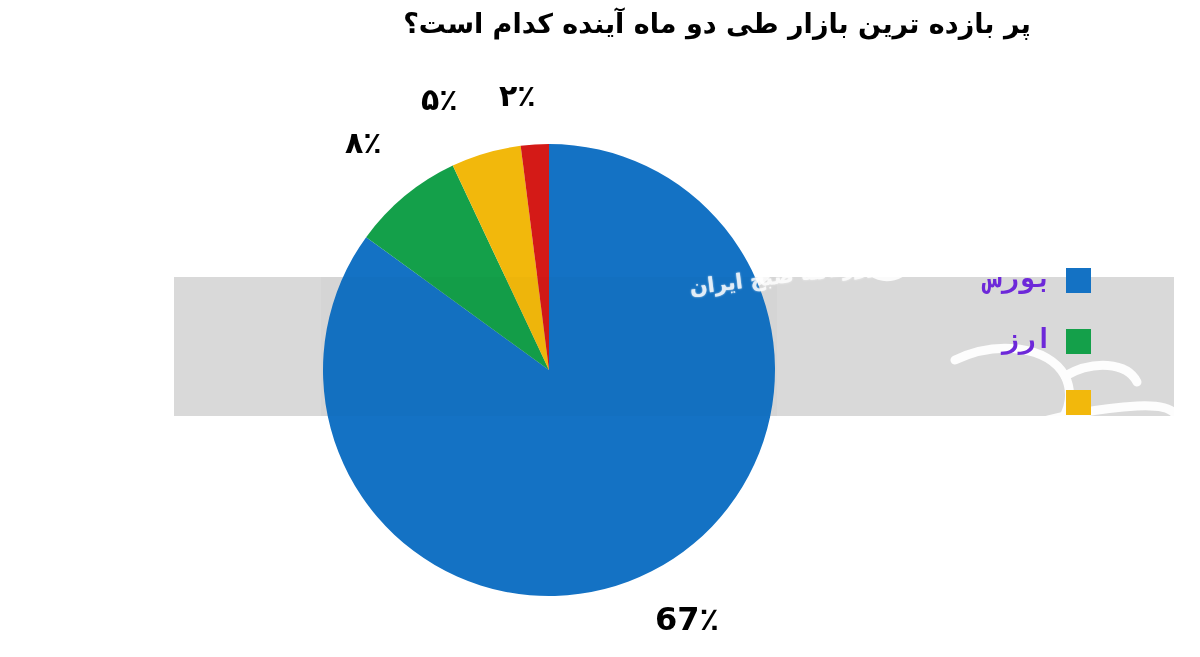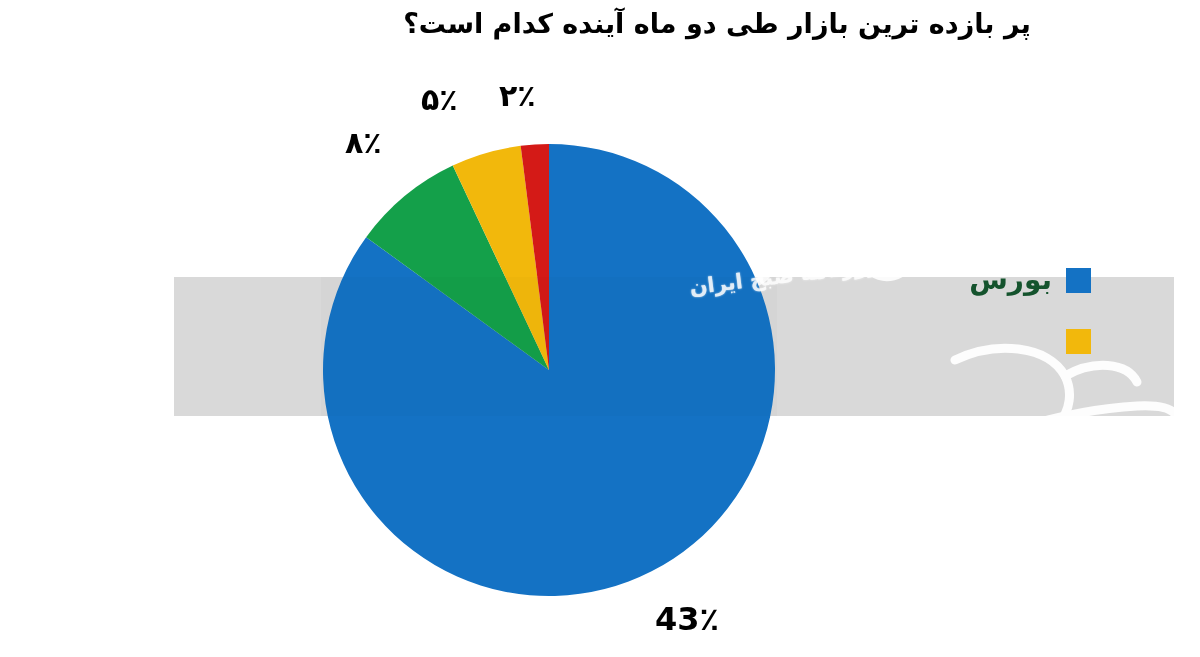--- a/index.html
+++ b/index.html
@@ -119,24 +119,25 @@
   .legend-swatch {
     width: 25px;
     height: 25px;
     flex: 0 0 25px;
     margin-left: 14px;
     margin-right: 16px;
   }
   .legend-label {
     font-size: 28px;
     font-weight: bold;
-    color: #14532d;
+    color: #6d28d9;
     direction: rtl;
     white-space: nowrap;
     line-height: 1;
+    font-family: Liberation Mono, monospace;
   }
 </style>
 </head>
 <body>
 
 <div id="stage">
 
   <div class="wm-band"></div>
 
   <div class="wm-script">
@@ -181,30 +182,34 @@
         <path id="slice-2" fill="#F2B80C" d="M 228 228 L 131.77 23.51 A 226 226 0 0 1 199.67 3.78 Z"></path>
         <path id="slice-3" fill="#D41A17" d="M 228 228 L 199.67 3.78 A 226 226 0 0 1 228.00 2.00 Z"></path>
       </g>
 
       <g opacity="0.18">
         <rect x="0" y="135" width="456" height="139" fill="#000000" opacity="0.10"></rect>
       </g>
     </svg>
   </div>
 
-  <div class="pct pct-85">43٪</div>
+  <div class="pct pct-85">67٪</div>
   <div class="pct pct-8">۸٪</div>
   <div class="pct pct-5">۵٪</div>
   <div class="pct pct-2">۲٪</div>
 
   <div class="wm-small">روزنامه صبح ایران</div>
 
   <div class="legend">
     <div class="legend-item">
       <span class="legend-swatch" style="background: rgb(20, 114, 196);"></span>
       <span class="legend-label">بورس</span>
     </div>
     <div class="legend-item">
+      <span class="legend-swatch" style="background: rgb(20, 160, 74);"></span>
+      <span class="legend-label">ارز</span>
+    </div>
+    <div class="legend-item">
       <span class="legend-swatch" style="background: rgb(242, 184, 12);"></span>
     </div>
   </div>
 
 </div>
 
 </body></html>

